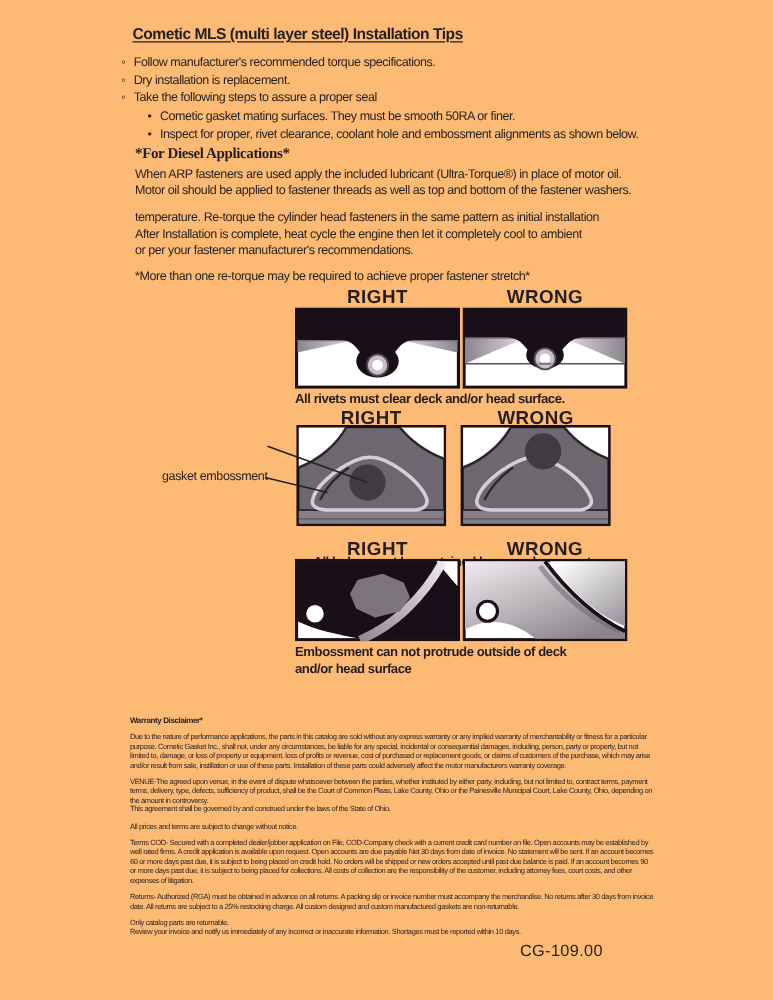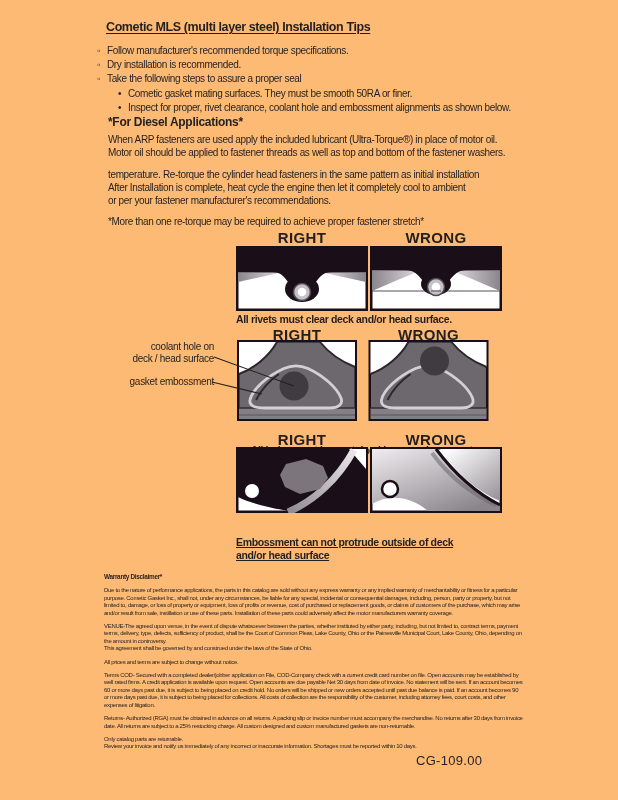--- a/index.html
+++ b/index.html
@@ -11,21 +11,21 @@
   .title {
     position:absolute; left:106px; top:20px;
     font-size:12.5px; font-weight:bold; letter-spacing:-0.4px;
     text-decoration:underline; text-underline-offset:2px;
   }
   .bullets { position:absolute; left:97px; top:44px; font-size:10px; letter-spacing:-0.35px; line-height:14.2px; white-space:nowrap; }
   .b-row { display:flex; }
   .b-glyph { width:10px; flex:0 0 10px; }
   .b-sub { margin-left:21px; }
   .diesel { position:absolute; left:108px; top:116px; font-size:10px; letter-spacing:-0.35px; line-height:13.2px; white-space:nowrap; }
-  .diesel-h { font-size:12px; font-weight:bold; letter-spacing:-0.3px; margin-bottom:4px; }
+  .diesel-h { font-size:12px; font-weight:bold; letter-spacing:-0.3px; margin-bottom:4px;font-family:Liberation Serif, serif; }
   .dp { margin-bottom:8px; }
   .fig-label { position:absolute; font-size:15px; font-weight:bold; letter-spacing:0.4px; text-align:center; }
   .fig { position:absolute; }
   .fig svg { display:block; }
   .caption { position:absolute; font-size:10.5px; font-weight:bold; letter-spacing:-0.35px; line-height:13px; }
   .side-label { position:absolute; font-size:10px; letter-spacing:-0.3px; line-height:11.5px; text-align:right; width:114px; left:100px; }
   .pointer-overlay { position:absolute; left:100px; top:338px; width:200px; height:62px; pointer-events:none; }
   .warranty { position:absolute; left:104px; top:573px; width:420px; font-size:6px; letter-spacing:-0.3px; line-height:7.4px; }
   .warranty-h { font-weight:bold; font-size:6.4px; margin-bottom:7px; }
   .wp { margin-bottom:6px; }
@@ -38,21 +38,21 @@
 
   <div class="title">Cometic MLS (multi layer steel) Installation Tips</div>
 
   <div class="bullets">
     <div class="b-row">
       <span class="b-glyph">◦</span>
       <span>Follow manufacturer's recommended torque specifications.</span>
     </div>
     <div class="b-row">
       <span class="b-glyph">◦</span>
-      <span>Dry installation is recommended.</span>
+      <span>Dry installation is replacement.</span>
     </div>
     <div class="b-row">
       <span class="b-glyph">◦</span>
       <span>Take the following steps to assure a proper seal</span>
     </div>
     <div class="b-row b-sub">
       <span class="b-glyph">•</span>
       <span>Cometic gasket mating surfaces.  They must be smooth 50RA or finer.</span>
     </div>
     <div class="b-row b-sub">
@@ -112,24 +112,20 @@
       <circle cx="66" cy="41" r="8.5" fill="#c6c1c6" stroke="#4f4a52" stroke-width="1.5"></circle>
       <circle cx="66" cy="41" r="4.3" fill="#ffffff"></circle>
       <line x1="61" y1="45" x2="71" y2="45" stroke="#77727a" stroke-width="1.5"></line>
     </svg>
   </div>
   <div class="caption" style="left:236px; top:313px;">All rivets must clear deck and/or head surface.</div>
 
   <div class="fig-label" style="left:237px; top:326px; width:120px;">RIGHT</div>
   <div class="fig-label" style="left:368px; top:326px; width:121px;">WRONG</div>
 
-  <div class="side-label" style="top:341px;">
-    <div>coolant hole on</div>
-    <div>deck / head surface</div>
-  </div>
   <div class="side-label" style="top:376px;">gasket embossment</div>
 
   <div class="fig" style="left:237px; top:340px;">
     <svg width="120" height="81" viewBox="0 0 120 81">
       <rect x="1.25" y="1.25" width="117.5" height="78.5" fill="#6d686d" stroke="#1a0e19" stroke-width="2.5"></rect>
       <path d="M2,2 H40 C32,16 18,28 2,34 Z" fill="#ffffff"></path>
       <path d="M40,2 C32,16 18,28 2,34" fill="none" stroke="#2b262b" stroke-width="2"></path>
       <path d="M83,2 H118 V27 C103,21 91,12 83,2 Z" fill="#ffffff"></path>
       <path d="M83,2 C91,12 103,21 118,27" fill="none" stroke="#2b262b" stroke-width="2"></path>
       <rect x="2" y="68" width="116" height="11" fill="#847f84"></rect>
@@ -195,21 +191,21 @@
         </linearGradient>
       </defs>
       <rect x="1.25" y="1.25" width="129.5" height="63.5" fill="#ffffff" stroke="#1a0e19" stroke-width="2.5"></rect>
       <path d="M70,2 H130 V54 C106,44 86,26 70,2 Z" fill="url(#wcorner)"></path>
       <path d="M2,2 H66 C84,26 106,46 130,58 L130,64 H58 C42,50 20,46 2,57 Z" fill="url(#wband)"></path>
       <path d="M62,6 C78,28 100,46 126,58" fill="none" stroke="#6b666b" stroke-width="4" opacity="0.55"></path>
       <path d="M66,2 C84,26 106,46 130,58" fill="none" stroke="#1a0e19" stroke-width="3"></path>
       <circle cx="20" cy="42" r="8" fill="#ffffff" stroke="#1a0e19" stroke-width="2.5"></circle>
     </svg>
   </div>
-  <div class="caption" style="left:236px; top:536px;text-decoration:underline;">
+  <div class="caption" style="left:236px; top:516px;">
     <div>Embossment can not protrude outside of deck</div>
     <div>and/or head surface</div>
   </div>
 
   <div class="warranty">
     <div class="warranty-h">Warranty Disclaimer*</div>
     <div class="wp">Due to the nature of performance applications, the parts in this catalog are sold without any express warranty or any implied warranty of merchantability or fitness for a particular purpose.  Cometic Gasket Inc., shall not, under any circumstances, be liable for any special, incidental or consequential damages, including, person, party or property, but not limited to, damage, or loss of property or equipment, loss of profits or revenue, cost of purchased or replacement goods, or claims of customers of the purchase, which may arise and/or result from sale, instillation or use of these parts.  Installation of these parts could adversely affect the motor manufacturers warranty coverage.</div>
     <div class="wp">
       <div>VENUE-The agreed upon venue, in the event of dispute whatsoever between the parties, whether instituted by either party, including, but not limited to, contract terms, payment terms, delivery, type, defects, sufficiency of product, shall be the Court of Common Pleas, Lake County, Ohio or the Painesville Municipal Court, Lake County, Ohio, depending on the amount in controversy.</div>
       <div>This agreement shall be governed by and construed under the laws of the State of Ohio.</div>

